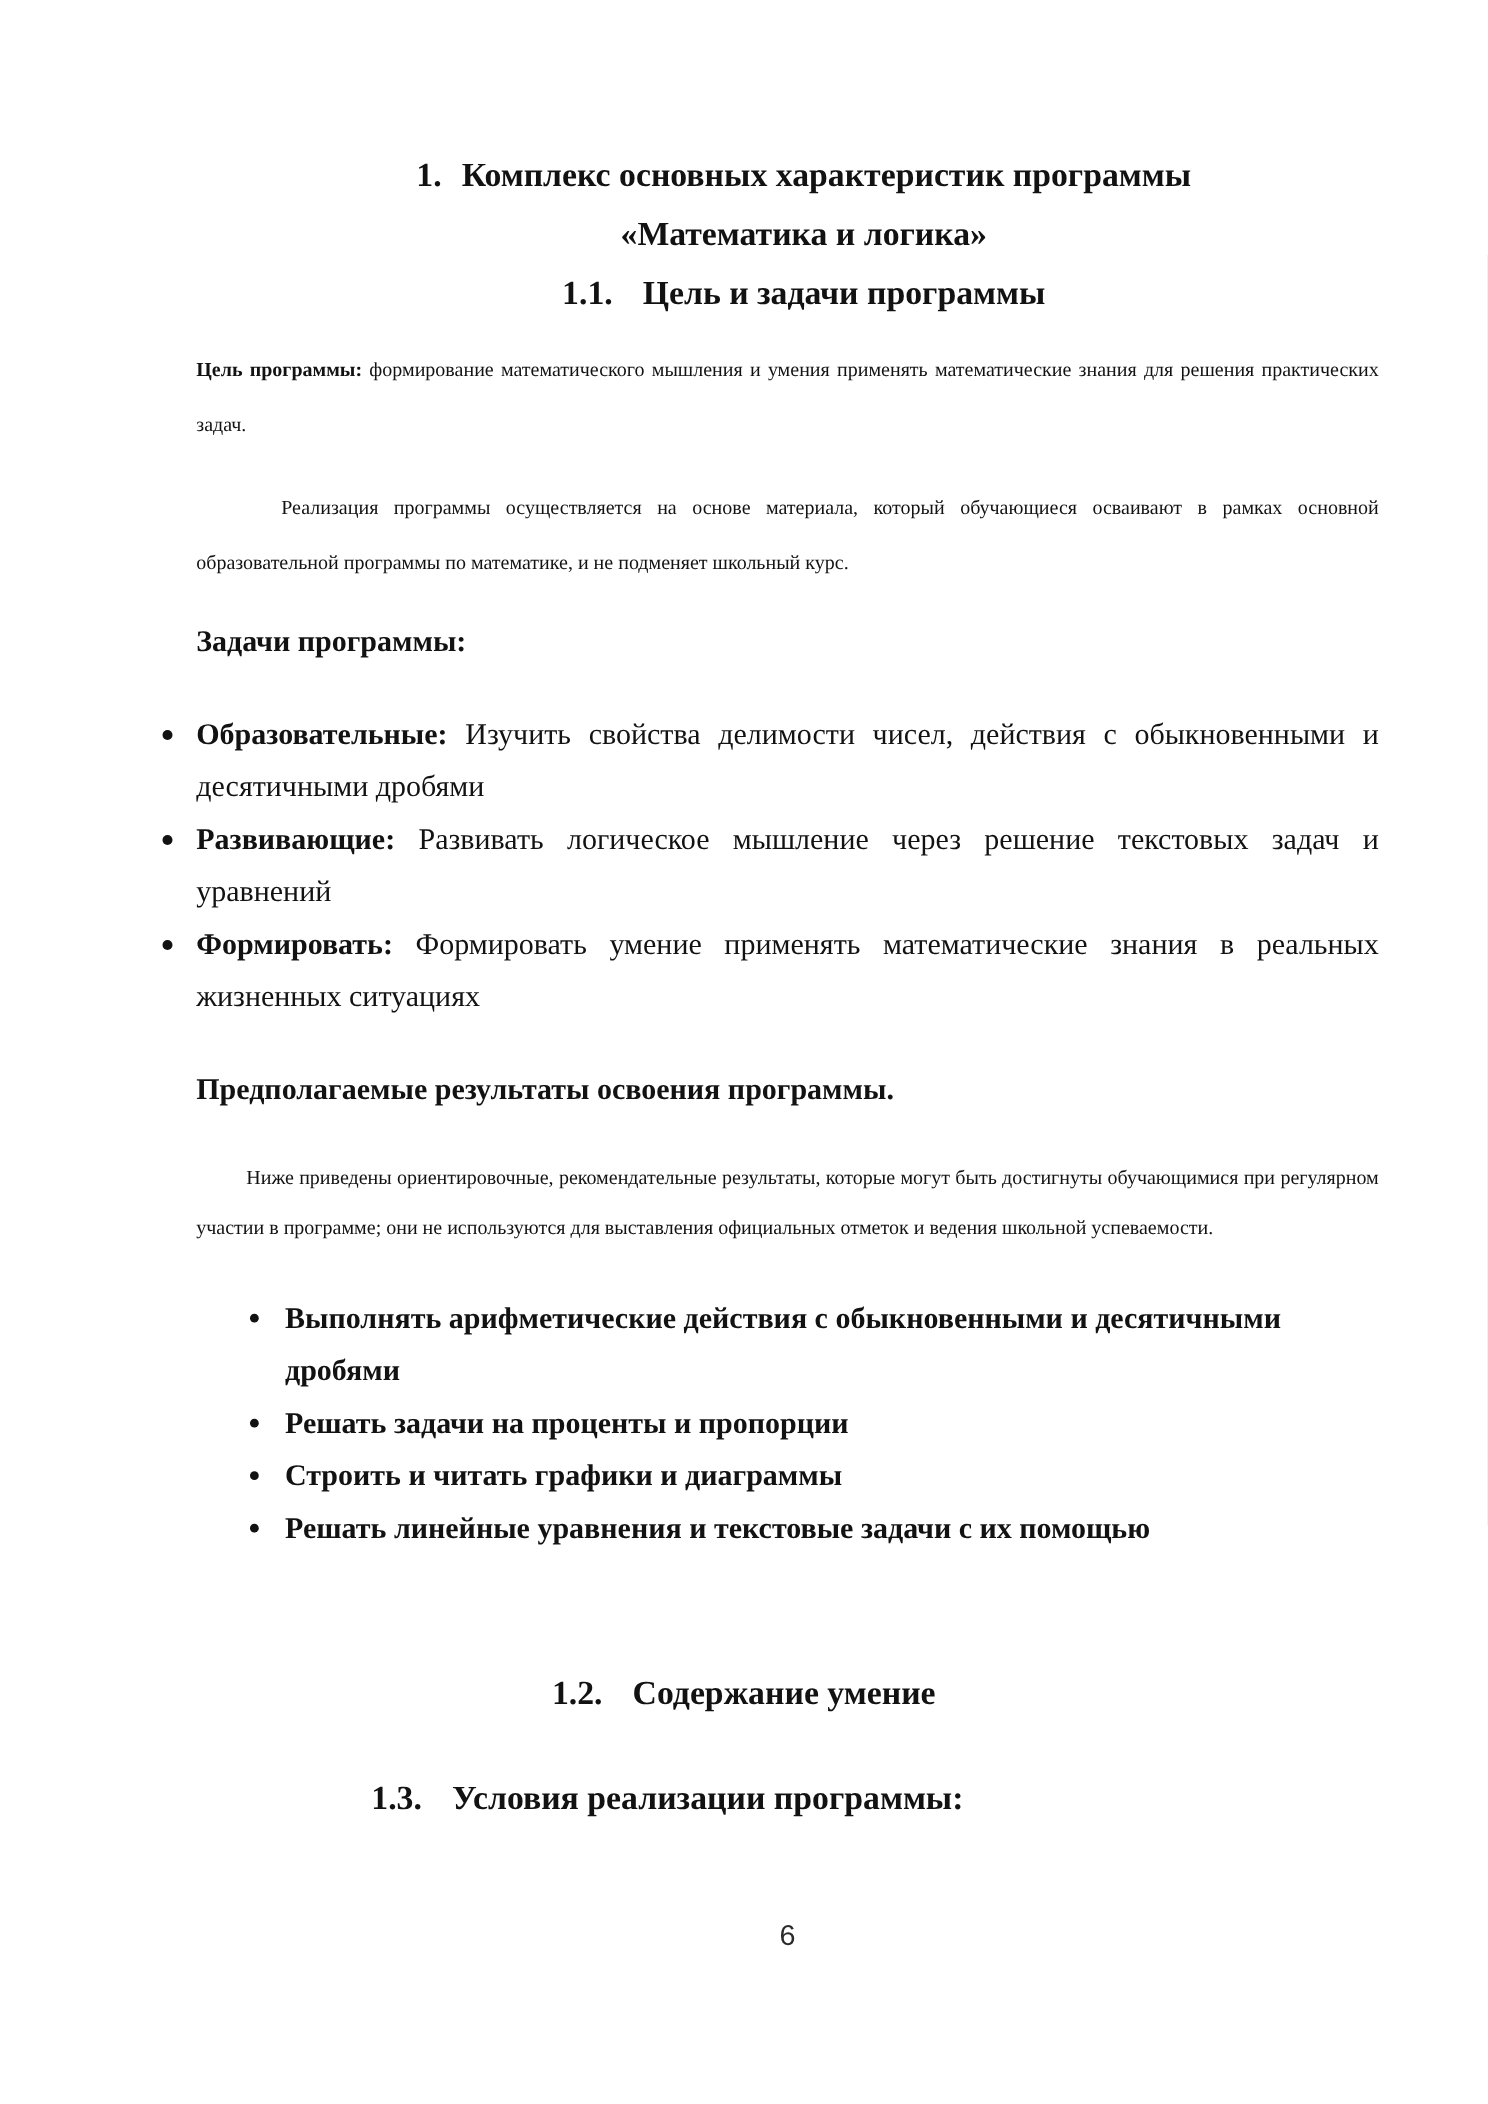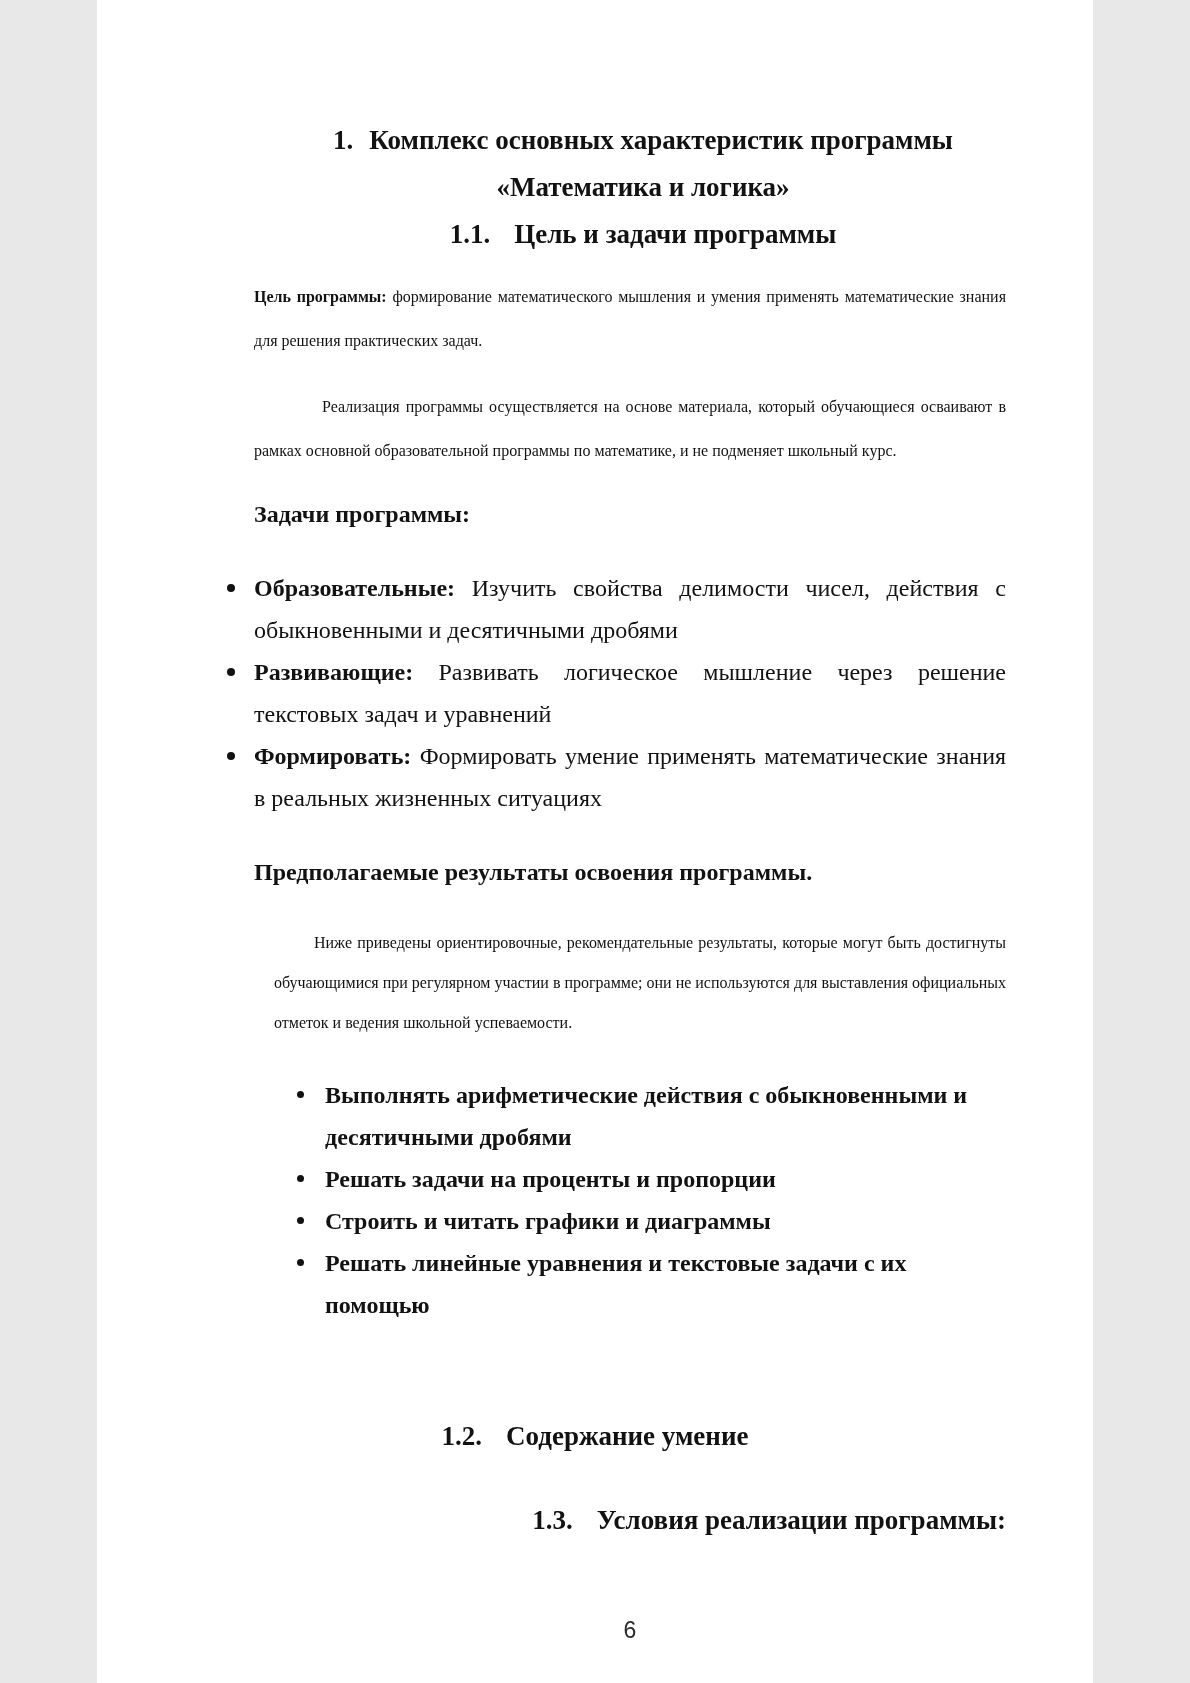--- a/index.html
+++ b/index.html
@@ -1,47 +1,47 @@
 <!DOCTYPE html>
 <html lang="ru"><head>
 <meta charset="utf-8">
 <style>
   html,body { margin:0; padding:0; background:#e8e8e8; }
   .page {
     position:relative;
-    width:996px; height:1683px;
+    width:1190px; height:1683px;
     margin:0 auto;
     background:#ffffff;
     color:#121212;
     font-family:"Liberation Serif","DejaVu Serif",serif;
     overflow:hidden;
   }
   .content {
     padding:117px 87px 0 157px; 
   }
   
   .h-wrap { margin-left:-157px; margin-right:-87px; text-align:center; }
   .h-line {
     font-weight:bold; font-size:27px; line-height:47px;
     white-space:nowrap;
   }
   .shift48 { position:relative; left:48px; }
   .num-gap-sm { display:inline-block; width:16px; }
   .num-gap { display:inline-block; width:24px; }
-  .h-sub { font-weight:bold; font-size:27px; line-height:47px;text-align:right; }
+  .h-sub { font-weight:bold; font-size:27px; line-height:47px; }
   .h12 { margin-top:87px; }
   .h13 { margin-top:37px; margin-left:140px; white-space:nowrap; }
   
   .para { font-size:16px; line-height:44px; text-align:justify; }
   .lead { font-weight:bold; }
   .p-goal { margin-top:17px; }
   .p-real { margin-top:22px; text-indent:68px; }
   .b-head { margin-top:19px; font-size:24px; line-height:44px; font-weight:bold; }
   .b-head2 { margin-top:31px; font-size:24px; line-height:44px; font-weight:bold; }
-  .p-intro { margin-top:29px; text-indent:40px; line-height:40px;margin-left:20px; }
+  .p-intro { margin-top:29px; text-indent:40px; line-height:40px; }
   
   .list1 { margin-top:31px; }
   .list1 .li { position:relative; font-size:24px; line-height:42px; text-align:justify; }
   .list2 { margin-top:31px; margin-left:71px; }
   .list2 .li { position:relative; font-size:24px; line-height:42px;font-weight:bold; }
   .dot {
     position:absolute; left:-27px; top:17px;
     width:8px; height:8px; border-radius:50%; background:#121212;
   }
   .list2 .dot { left:-28px; top:17px; width:7px; height:7px; }

